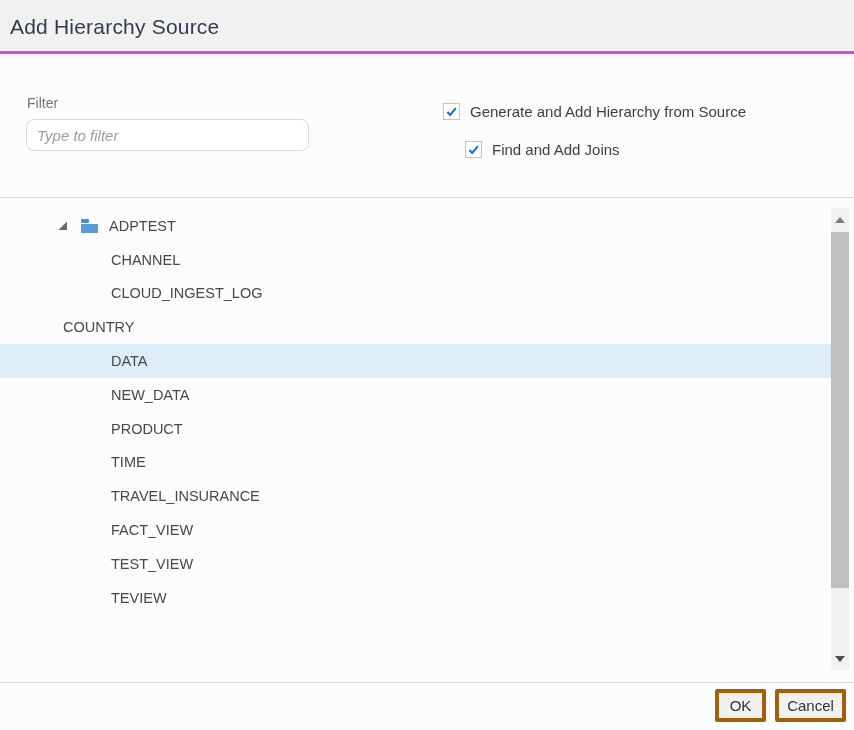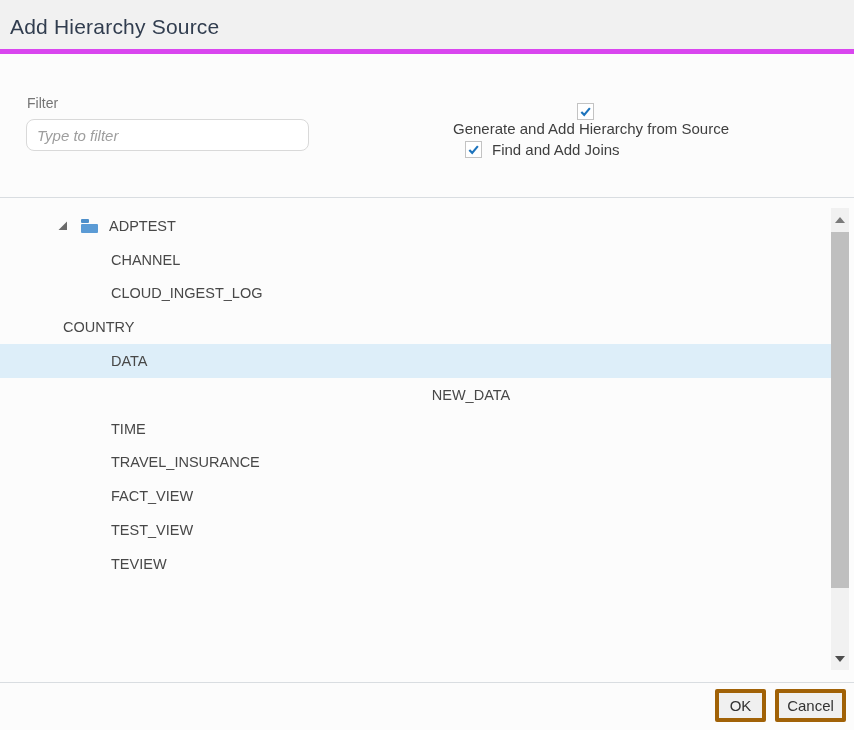--- a/index.html
+++ b/index.html
@@ -8,21 +8,21 @@
     font-family: "Liberation Sans", sans-serif;
     background: #fcfcfc;
     position: relative;
     overflow: hidden;
   }
   .dialog { position: absolute; inset: 0; width: 854px; height: 730px; background: #fcfcfc; }
 
   
   .header {
     position: absolute; top: 0; left: 0; width: 854px; height: 54px;
-    background: #f1f1f1; border-bottom: 5px solid #d946ef;
+    background: #f1f1f1; border-bottom: 3px solid #d946ef;
   }
   .title {
     position: absolute; left: 10px; top: 0; line-height: 53px;
     font-size: 21px; font-weight: 400; color: #313d4f; letter-spacing: 0.2px;
   }
 
   
   .filter-label {
     position: absolute; left: 27px; top: 95px;
     font-size: 14px; color: #757575;
@@ -30,21 +30,21 @@
   .filter-input {
     position: absolute; left: 26px; top: 119px; width: 283px; height: 32px;
     border: 1px solid #d9d9d9; background: #ffffff; border-radius: 8px;
     font-family: "Liberation Sans", sans-serif;
     font-size: 15px; padding: 0 10px; color: #444; outline: none;
   }
   .filter-input::placeholder { font-style: italic; color: #9e9e9e; opacity: 1; }
 
   
   .checkbox-row { position: absolute; display: flex; align-items: center; }
-  .cb-row-1 { left: 443px; top: 103px; flex-direction: column; }
+  .cb-row-1 { left: 443px; top: 103px; }
   .cb-row-2 { left: 465px; top: 141px; }
   .checkbox {
     width: 17px; height: 17px; background: #fff; border: 1px solid #c3c3c3;
     display: inline-flex; align-items: center; justify-content: center;
     flex: 0 0 auto; cursor: default;
   }
   .cb-label { margin-left: 10px; font-size: 15px; color: #3f3f3f; white-space: nowrap; }
 
   
   .divider { position: absolute; left: 0; width: 854px; height: 1px; background: #d9dde1; }
@@ -150,22 +150,25 @@
       </div>
       <div class="tree-row" style="padding-left: 111px;">
         <span class="tree-label">CLOUD_INGEST_LOG</span>
       </div>
       <div class="tree-row" style="padding-left: 63px;">
         <span class="tree-label">COUNTRY</span>
       </div>
       <div class="tree-row selected" style="padding-left: 111px;">
         <span class="tree-label">DATA</span>
       </div>
-      <div class="tree-row" style="padding-left: 111px; justify-content: center;">
+      <div class="tree-row" style="padding-left: 111px;">
         <span class="tree-label">NEW_DATA</span>
+      </div>
+      <div class="tree-row" style="padding-left: 111px;">
+        <span class="tree-label">PRODUCT</span>
       </div>
       <div class="tree-row" style="padding-left: 111px;">
         <span class="tree-label">TIME</span>
       </div>
       <div class="tree-row" style="padding-left: 111px;">
         <span class="tree-label">TRAVEL_INSURANCE</span>
       </div>
       <div class="tree-row" style="padding-left: 111px;">
         <span class="tree-label">FACT_VIEW</span>
       </div>

